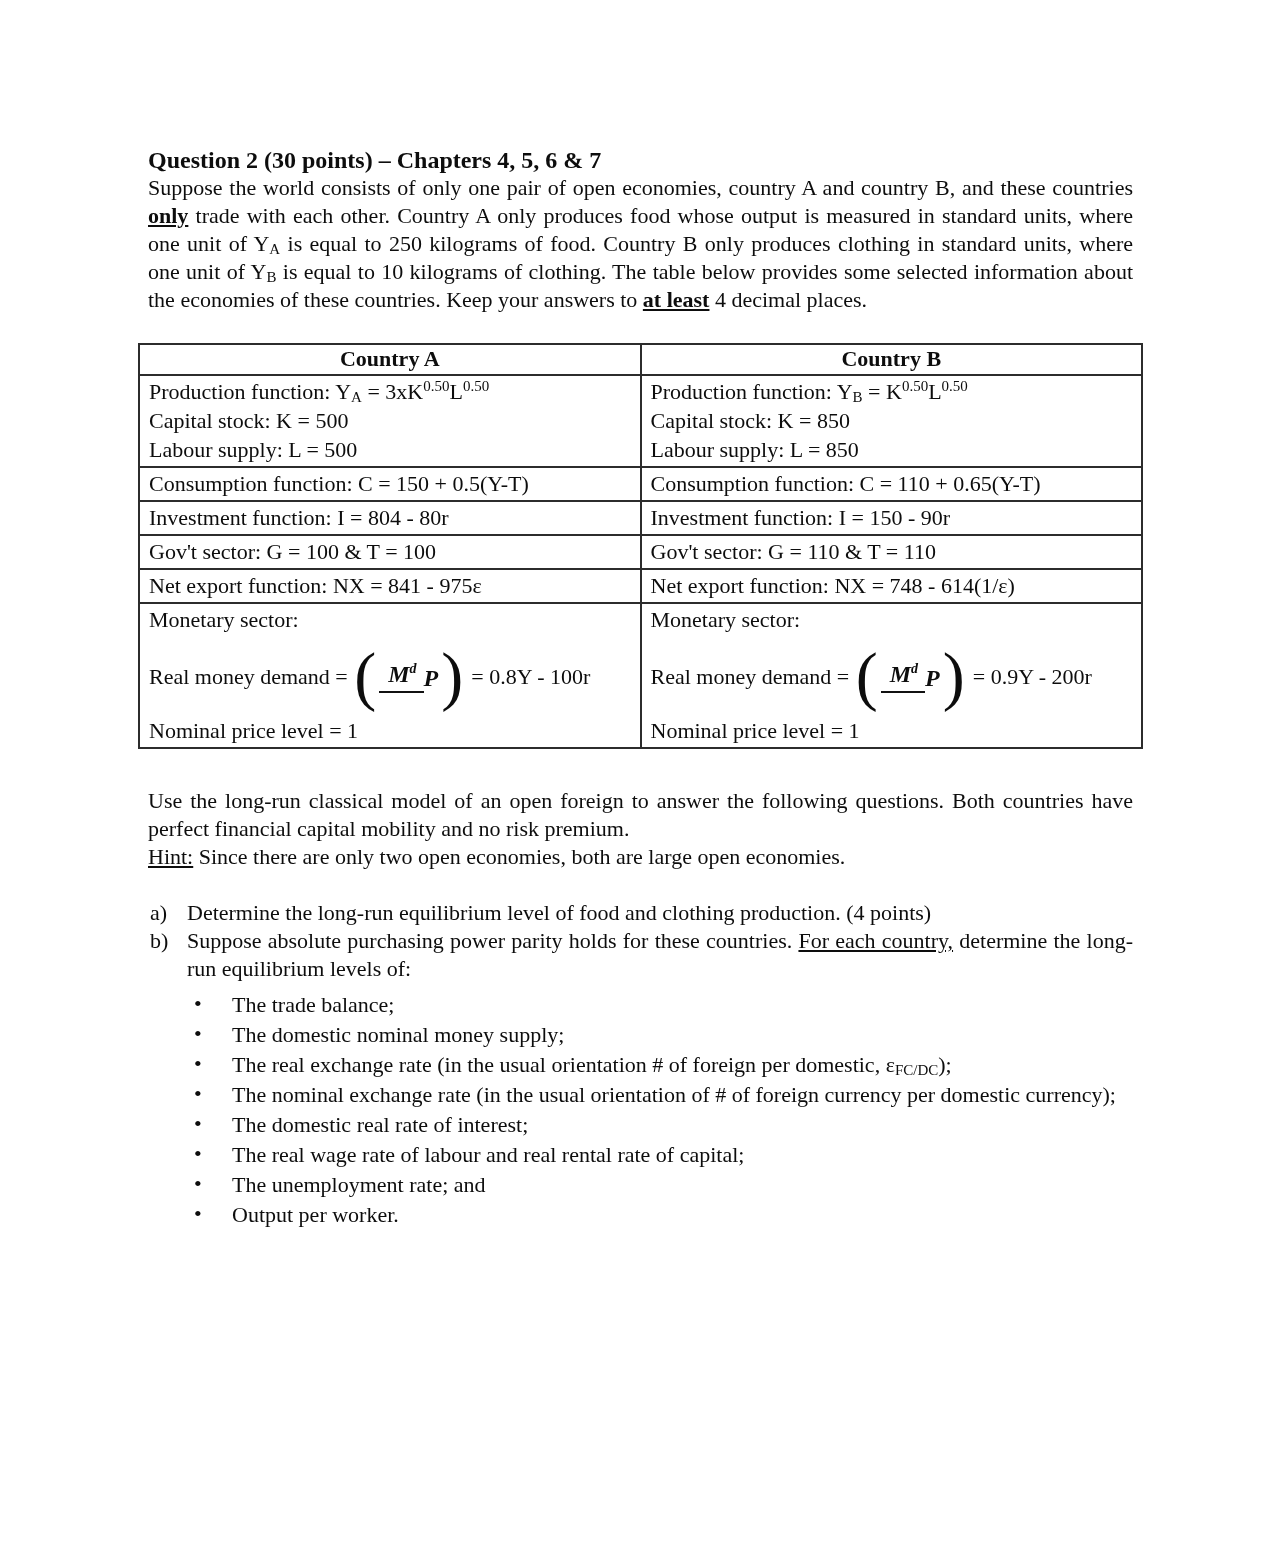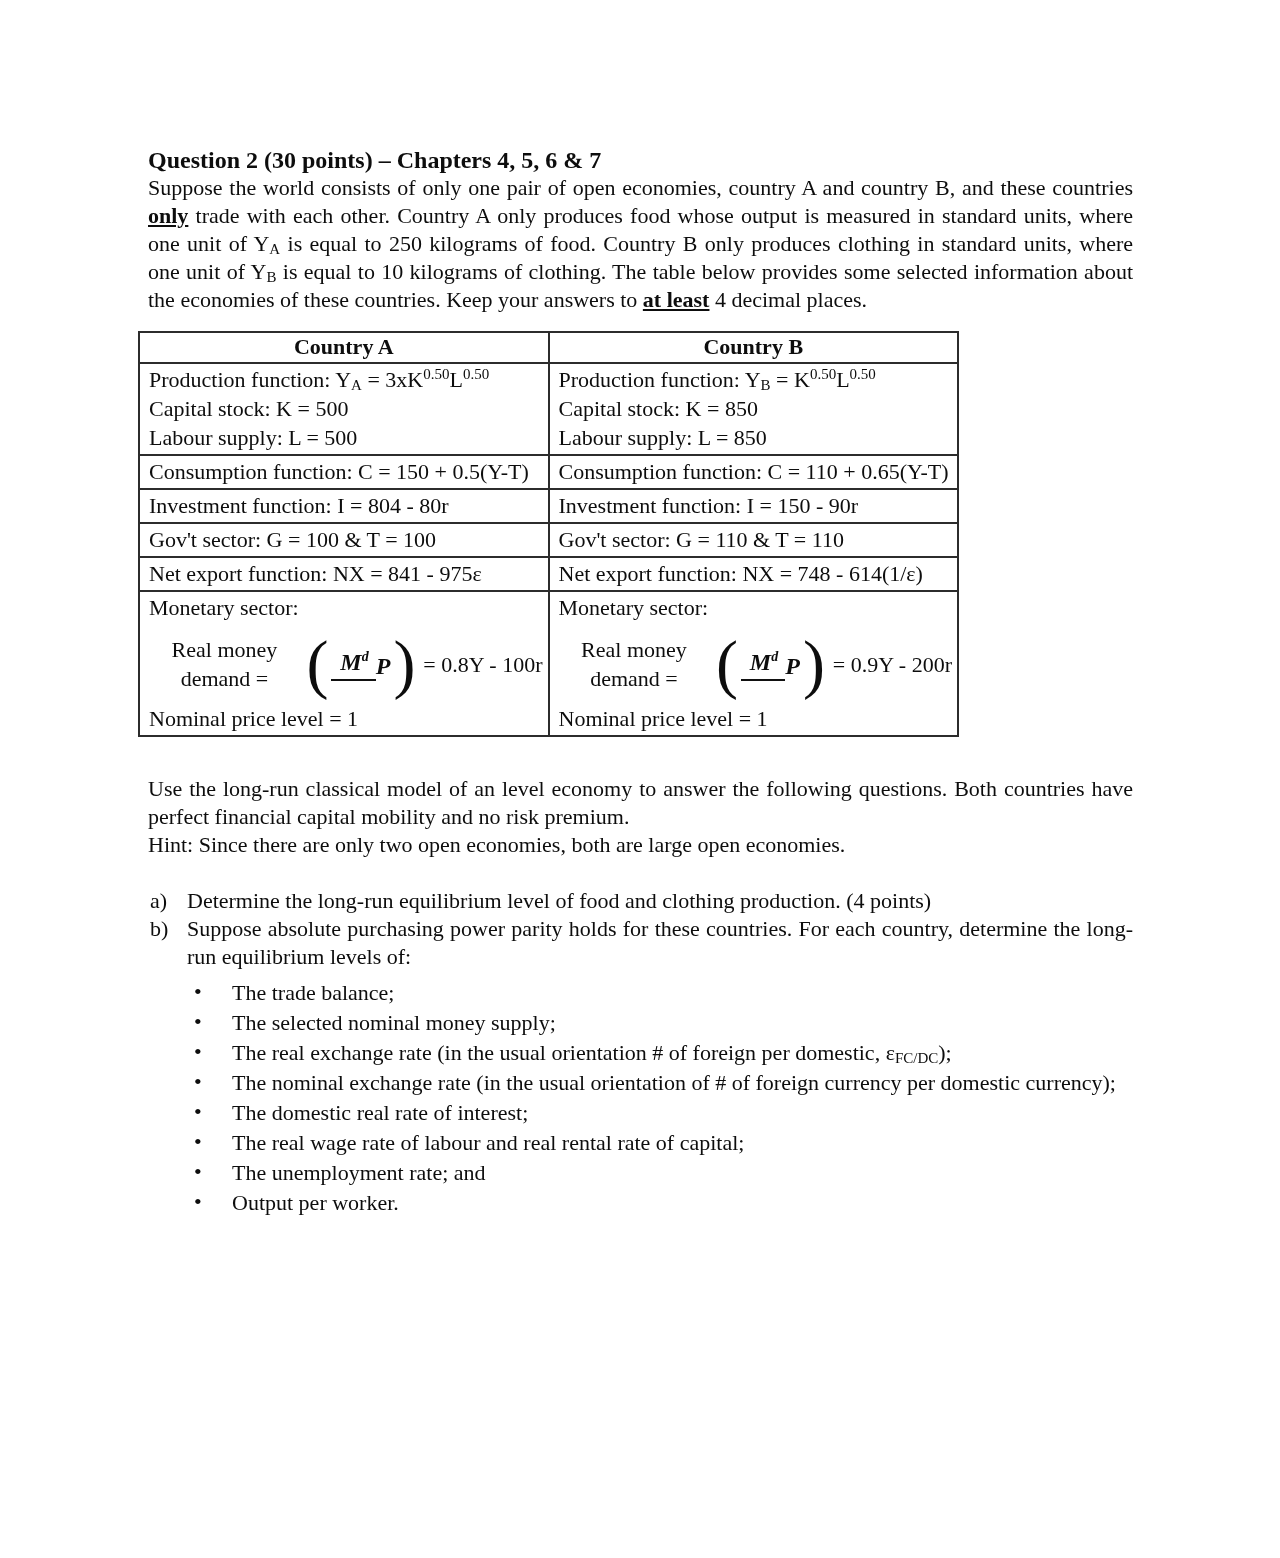--- a/index.html
+++ b/index.html
@@ -10,29 +10,29 @@
     position: relative;
     overflow: hidden;
   }
   .content {
     position: absolute; left: 148px; top: 146px; width: 985px;
     font-size: 22px; line-height: 28px;
   }
   .title { font-weight: bold; margin: 0; font-size: 24px; line-height: 28px; }
   .para { margin: 0; text-align: justify; }
   .bu { font-weight: bold; text-decoration: underline; }
-  .u  { }
+  .u  { text-decoration: underline; }
   sub.small { font-size: 15px; vertical-align: -3px; line-height: 0; }
   sup.small { font-size: 15px; vertical-align: 8px; line-height: 0; }
 
   
   table.econ {
     border-collapse: collapse;
-    margin: 17px 0 0 -10px;
-    width: 821px;
+    margin: 29px 0 0 -10px;
+    width: 1005px;
     table-layout: fixed;
   }
   table.econ th, table.econ td {
     border: 2px solid #2c2c2c;
     font-size: 22px;
     vertical-align: top;
   }
   table.econ th {
     font-weight: bold; text-align: center;
     padding: 0 0 2px 0; line-height: 27px;
@@ -144,34 +144,34 @@
             </span>
             <span class="paren">)</span>
             <span class="rhs">= 0.9Y - 200r</span>
           </div>
           <div class="price-line">Nominal price level = 1</div>
         </td>
       </tr>
     </tbody>
   </table>
 
-  <p class="para after-table"><span>Use the long-run classical model of an level economy to answer the following questions. Both countries have perfect financial capital mobility and no risk premium.</span><br><span class="u">Hint:</span><span> Since there are only two open economies, both are large open economies.</span></p>
+  <p class="para after-table"><span>Use the long-run classical model of an open foreign to answer the following questions. Both countries have perfect financial capital mobility and no risk premium.</span><br><span class="u">Hint:</span><span> Since there are only two open economies, both are large open economies.</span></p>
 
   <div class="qa-item first">
     <span class="qa-label">a)</span>
     <span>Determine the long-run equilibrium level of food and clothing production. (4 points)</span>
   </div>
   <div class="qa-item">
     <span class="qa-label">b)</span>
     <span>Suppose absolute purchasing power parity holds for these countries.  </span><span class="u">For each country,</span><span> determine the long-run equilibrium levels of:</span>
   </div>
 
   <ul class="bullets">
     <li><span class="bullet-dot">•</span><span>The trade balance;</span></li>
-    <li><span class="bullet-dot">•</span><span>The selected nominal money supply;</span></li>
+    <li><span class="bullet-dot">•</span><span>The domestic nominal money supply;</span></li>
     <li><span class="bullet-dot">•</span><span>The real exchange rate (in the usual orientation # of foreign per domestic, ε</span><sub class="small">FC/DC</sub><span>);</span></li>
     <li><span class="bullet-dot">•</span><span>The nominal exchange rate (in the usual orientation of # of foreign currency per domestic currency);</span></li>
     <li><span class="bullet-dot">•</span><span>The domestic real rate of interest;</span></li>
     <li><span class="bullet-dot">•</span><span>The real wage rate of labour and real rental rate of capital;</span></li>
     <li><span class="bullet-dot">•</span><span>The unemployment rate; and</span></li>
     <li><span class="bullet-dot">•</span><span>Output per worker.</span></li>
   </ul>
 
 
 </div>

